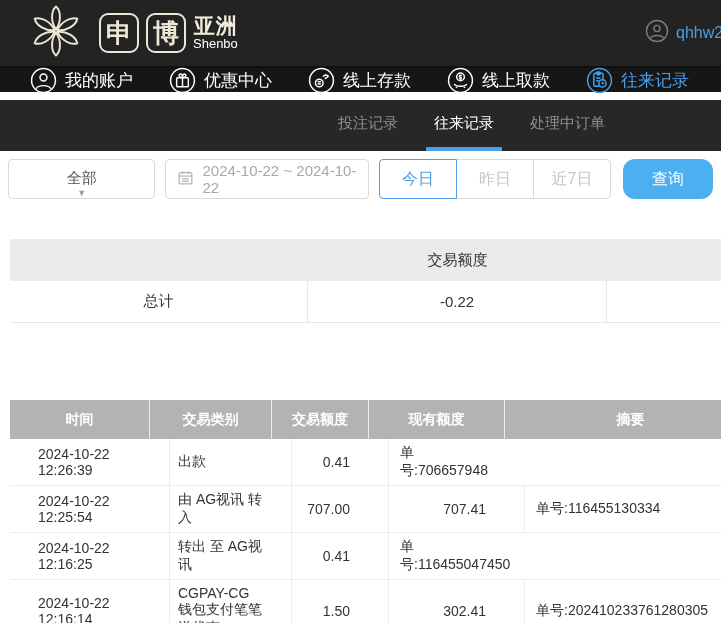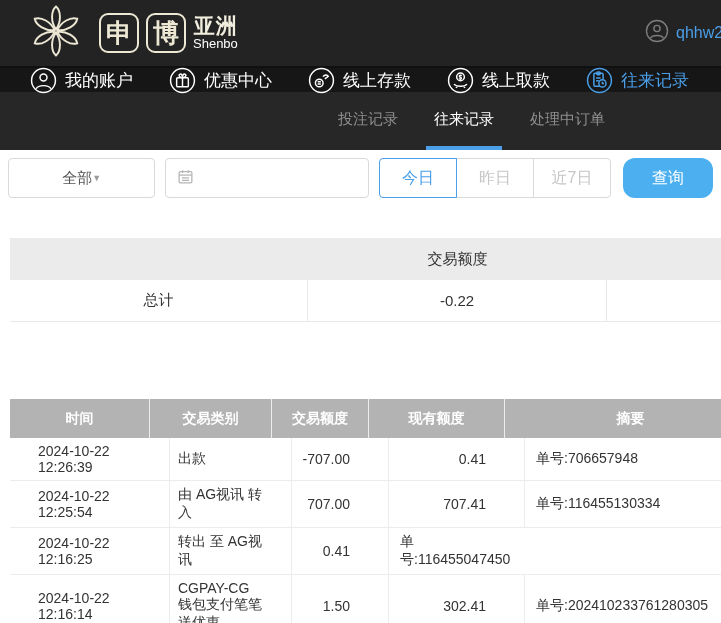--- a/index.html
+++ b/index.html
@@ -40,38 +40,38 @@
   }
   .nav-item {
     display: flex; align-items: center; gap: 8px;
     color: #ffffff; font-size: 17px; cursor: pointer; flex-shrink: 0;
   }
   .nav-item.active { color: #4a9fe8; }
   .nav-item svg { display: block; }
 
   
   .subnav {
-    height: 58px; background: #272727;
-    display: flex; padding-left: 330px; gap: 20px;
+    height: 51px; background: #272727;
+    display: flex; padding-left: 330px; gap: 20px; margin-top: 8px;
   }
   .subtab {
     display: flex; align-items: center; padding: 0 8px;
     color: #8f8f8f; font-size: 15px; cursor: pointer;
     border-bottom: 4px solid transparent;
   }
   .subtab.active { color: #ffffff; border-bottom-color: #4a9fe8; }
 
   
   .content { padding: 8px; }
 
   .filter-row { display: flex; height: 40px; }
   .select-box {
     width: 160px; border: 1px solid #d9d9d9; border-radius: 4px;
-    display: flex; align-items: center; justify-content: center;
-    padding: 0 12px; color: #555; font-size: 15px; cursor: pointer; background: #fff;
+    display: flex; align-items: center; justify-content: flex-end;
+    padding: 0 12px; color: #555; font-size: 15px; cursor: pointer; background: #fff; flex-direction: column;
   }
   .caret { color: #9a9a9a; font-size: 9px; }
   .date-box {
     width: 222px; margin-left: 10px; border: 1px solid #d9d9d9; border-radius: 4px;
     display: flex; align-items: center; gap: 8px; padding: 0 11px;
     color: #a9a9a9; font-size: 15px; cursor: pointer; background: #fff;
   }
   .quick-group { margin-left: 10px; display: flex; }
   .quick-btn {
     width: 78px; border: 1px solid #d9d9d9; background: #fff;
@@ -250,20 +250,21 @@
       <span>
         <svg width="17" height="17" viewBox="0 0 24 24" fill="none" stroke="#b5b5b5" stroke-width="1.8">
           <rect x="3" y="5" width="18" height="16" rx="2"></rect>
           <line x1="3" y1="10" x2="21" y2="10"></line>
           <line x1="8" y1="3" x2="8" y2="7"></line>
           <line x1="16" y1="3" x2="16" y2="7"></line>
           <line x1="7" y1="14" x2="17" y2="14"></line>
           <line x1="7" y1="17.5" x2="17" y2="17.5"></line>
         </svg>
       </span>
+      <span>2024-10-22 ~ 2024-10-22</span>
     </div>
     <div class="quick-group">
       <button class="quick-btn active">今日</button>
       <button class="quick-btn">昨日</button>
       <button class="quick-btn">近7日</button>
     </div>
     <button class="query-btn">查询</button>
   </div>
 
   <div class="summary">
@@ -284,21 +285,20 @@
       <div class="cell">时间</div>
       <div class="cell">交易类别</div>
       <div class="cell">交易额度</div>
       <div class="cell">现有额度</div>
       <div class="cell">摘要</div>
     </div>
 
     <div class="mt-row">
       <div class="cell c-time">2024-10-22 12:26:39</div>
       <div class="cell c-type">出款</div>
-      <div class="cell num">-707.00</div>
       <div class="cell num">0.41</div>
       <div class="cell c-summary">单号:706657948</div>
     </div>
     <div class="mt-row">
       <div class="cell c-time">2024-10-22 12:25:54</div>
       <div class="cell c-type">由 AG视讯 转入</div>
       <div class="cell num">707.00</div>
       <div class="cell num">707.41</div>
       <div class="cell c-summary">单号:116455130334</div>
     </div>

